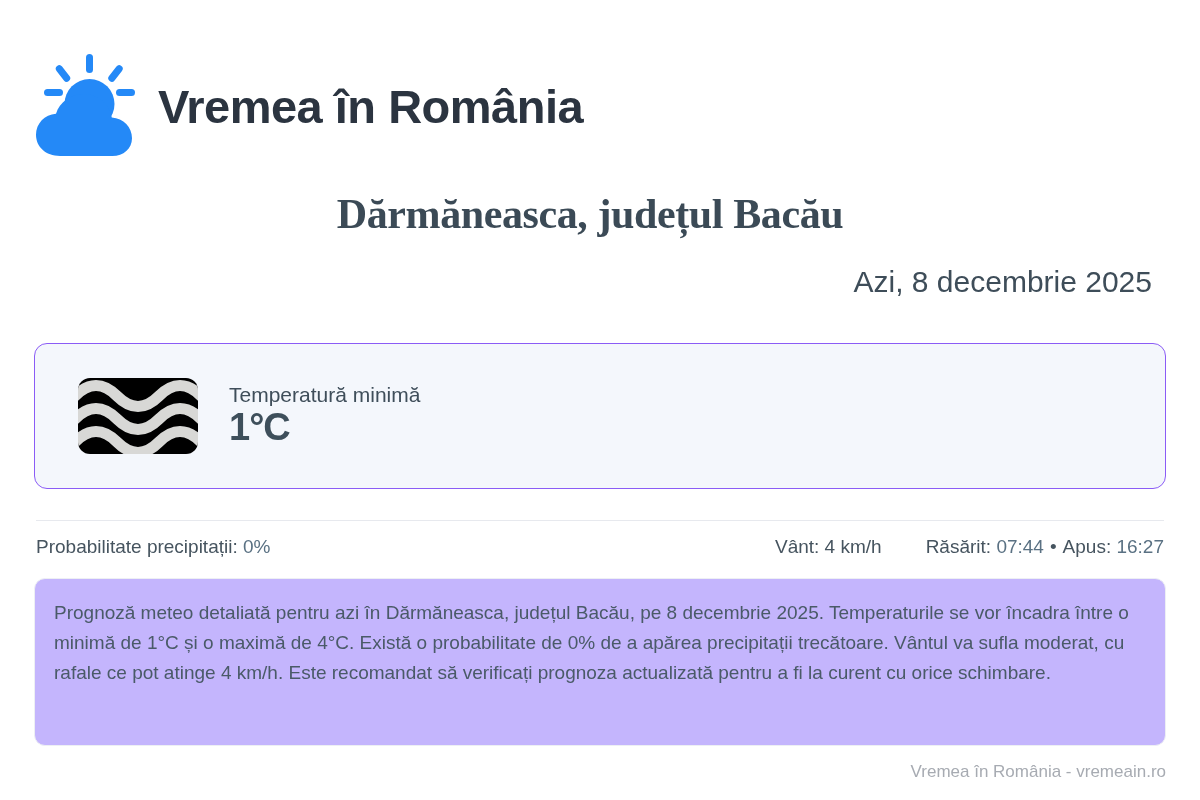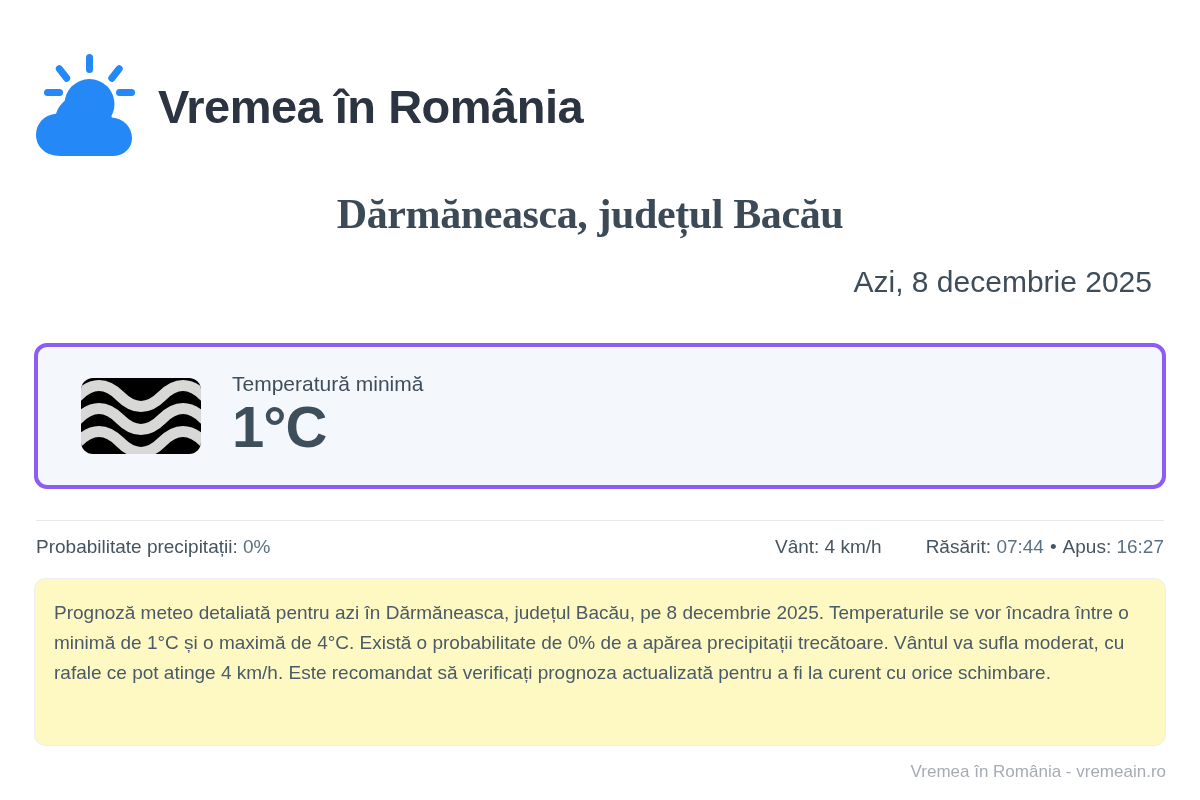--- a/index.html
+++ b/index.html
@@ -70,38 +70,38 @@
     left: 34px;
     top: 343px;
     width: 1132px;
     display: flex;
     gap: 54px;
   }
   .temp-card {
     flex: 1 1 0;
     height: 146px;
     background: #f4f7fc;
-    border: 4px solid #8b5cf6;
+    border: 1px solid #8b5cf6;
     border-radius: 13px;
     display: flex;
     align-items: center;
     padding: 0 0 0 38px;
     gap: 26px;
   }
   .fog-icon { width: 130px; height: 82px; flex: 0 0 130px; }
   .temp-body { display: flex; flex-direction: column; justify-content: center; margin-top: -2px; }
   .temp-label {
     font-size: 21px;
     font-weight: normal;
     color: #3f4e5a;
     line-height: 1.1;
     margin-bottom: 2px;
   }
   .temp-value {
-    font-size: 58px;
+    font-size: 38px;
     font-weight: bold;
     color: #3e4f5b;
     line-height: 1.05;
     letter-spacing: -1px;
   }
 
   
   .divider {
     position: absolute;
     left: 36px;
@@ -126,21 +126,21 @@
   .stat-accent { color: #5a7183; }
   .stat-dot { color: #46545f; padding: 0 6px; }
 
   
   .desc-panel {
     position: absolute;
     left: 34px;
     top: 578px;
     width: 1132px;
     height: 168px;
-    background: #fef9c3;
+    background: #c4b5fd;
     border: 1px solid #edeff4;
     border-radius: 11px;
     padding: 19px 24px 0 19px;
   }
   .desc-text {
     font-size: 19px;
     line-height: 30px;
     color: #4a5a68;
     margin: 0;
   }

